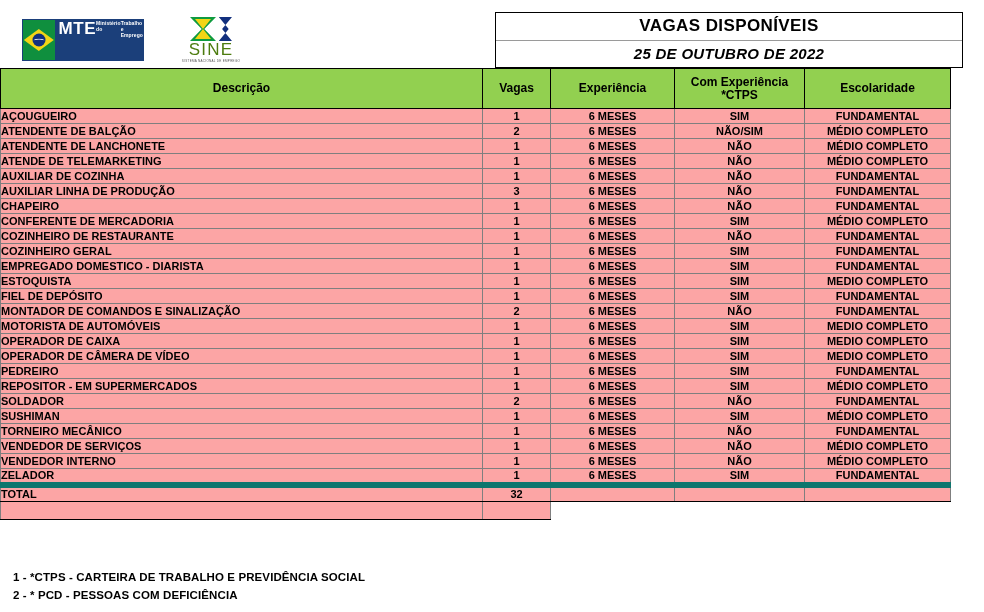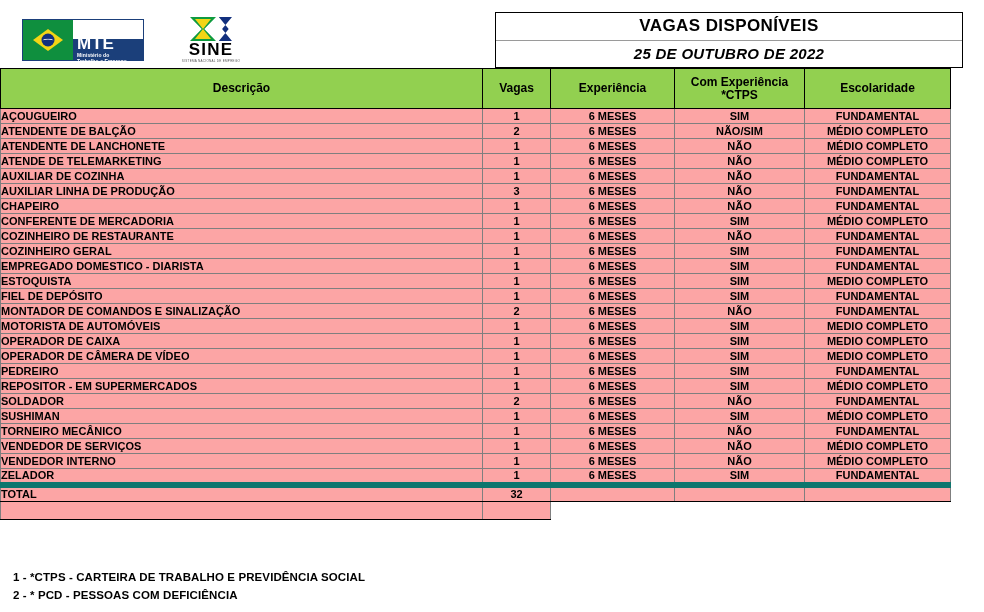--- a/index.html
+++ b/index.html
@@ -87,24 +87,23 @@
     width: 11px;
     height: 4px;
     border-top: 1px solid #ffffff;
     border-radius: 50%;
   }
   .mte-text {
     flex: 1;
     background: #1b3f7a;
     color: #ffffff;
     display: flex;
-    flex-direction: column;
+    flex-direction: row;
     justify-content: center;
     padding-left: 4px;
-    margin-top: 19px;
   }
   .mte-text .mte-main {
     font-size: 17px;
     font-weight: bold;
     letter-spacing: 0.5px;
     line-height: 17px;
   }
   .mte-text .mte-sub1,
   .mte-text .mte-sub2 {
     font-size: 5px;
@@ -144,22 +143,22 @@
   }
   .sine-mark .s-blue {
     position: absolute;
     left: 20px; top: 0;
     width: 22px; height: 24px;
     background: #12307e;
     clip-path: polygon(40% 0%, 100% 0%, 55% 50%, 100% 100%, 40% 100%, 85% 50%);
   }
   .sine-word {
     font-size: 17px;
-    font-weight: bold;
-    color: #000000;
+    font-weight: normal;
+    color: #4d7c0f;
     letter-spacing: 1.2px;
     line-height: 18px;
   }
   .sine-tag {
     font-size: 3px;
     color: #555555;
     letter-spacing: 0.3px;
   }
 
   

